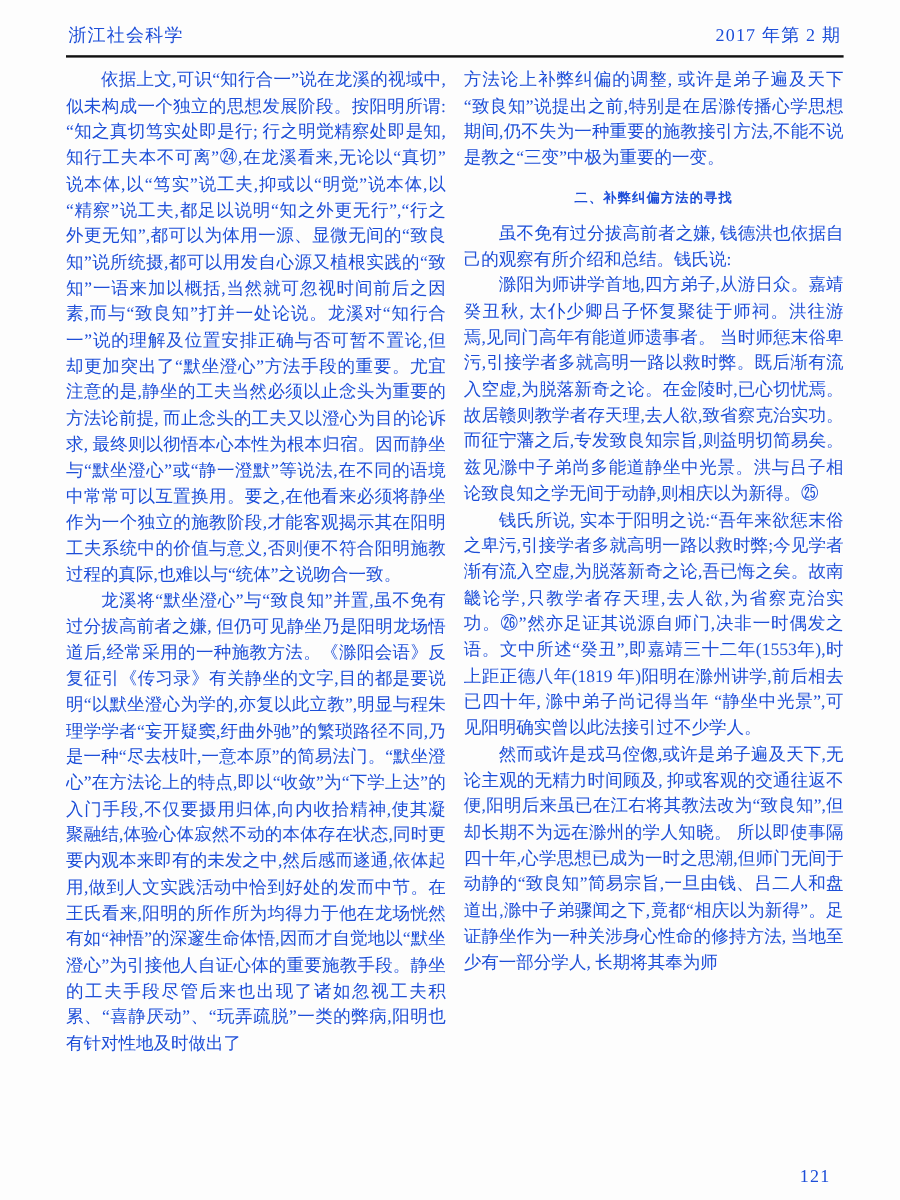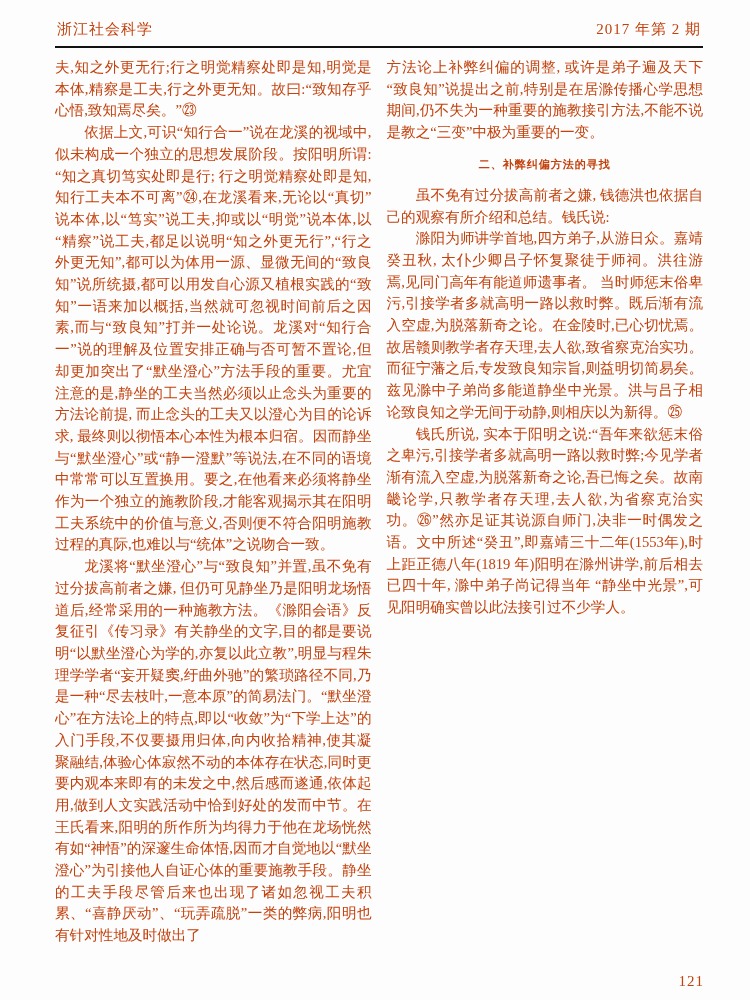--- a/index.html
+++ b/index.html
@@ -4,21 +4,21 @@
 <style>
   html,body{margin:0;padding:0;background:#e9e9e9;}
   .page{
     position:relative;
     width:750px;height:1000px;
     margin:0 auto;
     background:#fdfdfd;
     box-sizing:border-box;
     padding:16px 47px 0 55px;
     font-family:"Liberation Serif","DejaVu Serif",serif;
-    color:#c2410c;
+    color:#1d4ed8;
     overflow:hidden;
   }
   .page-header{
     display:flex;justify-content:space-between;align-items:flex-end;
     font-size:15px;letter-spacing:1px;
     padding:4px 2px 7px 2px;
     border-bottom:2.5px solid #111;
   }
   .columns{
     display:flex;gap:15px;
@@ -45,52 +45,52 @@
   .quote-block.first-indent{text-indent:2em;}
   .section-heading{
     margin:13px 0 13px 0;
     text-align:center;
     font-size:11px;
     font-weight:bold;
     letter-spacing:1px;
   }
   .page-number{
     position:absolute;
-    right:46px;bottom:10px;
+    right:58px;bottom:10px;
     font-size:15px;
     letter-spacing:1px;
   }
 </style>
 </head>
 <body>
 
 <div class="page">
 
   <div class="page-header">
     <span>浙江社会科学</span>
     <span>2017 年第 2 期</span>
   </div>
 
   <div class="columns">
 
     <div class="col">
-      <p class="quote-block">夫,知之外更无行;行之明觉精察处即是知,明觉是本体,精察是工夫,行之外更无知。故曰:“致知存乎心悟,致知焉尽矣。”㉓</p>
       <p class="indent">依据上文,可识“知行合一”说在龙溪的视域中,似未构成一个独立的思想发展阶段。按阳明所谓:“知之真切笃实处即是行; 行之明觉精察处即是知,知行工夫本不可离”㉔,在龙溪看来,无论以“真切”说本体,以“笃实”说工夫,抑或以“明觉”说本体,以“精察”说工夫,都足以说明“知之外更无行”,“行之外更无知”,都可以为体用一源、显微无间的“致良知”说所统摄,都可以用发自心源又植根实践的“致知”一语来加以概括,当然就可忽视时间前后之因素,而与“致良知”打并一处论说。龙溪对“知行合一”说的理解及位置安排正确与否可暂不置论,但却更加突出了“默坐澄心”方法手段的重要。尤宜注意的是,静坐的工夫当然必须以止念头为重要的方法论前提, 而止念头的工夫又以澄心为目的论诉求, 最终则以彻悟本心本性为根本归宿。因而静坐与“默坐澄心”或“静一澄默”等说法,在不同的语境中常常可以互置换用。要之,在他看来必须将静坐作为一个独立的施教阶段,才能客观揭示其在阳明工夫系统中的价值与意义,否则便不符合阳明施教过程的真际,也难以与“统体”之说吻合一致。</p>
       <p class="indent">龙溪将“默坐澄心”与“致良知”并置,虽不免有过分拔高前者之嫌, 但仍可见静坐乃是阳明龙场悟道后,经常采用的一种施教方法。《滁阳会语》反复征引《传习录》有关静坐的文字,目的都是要说明“以默坐澄心为学的,亦复以此立教”,明显与程朱理学学者“妄开疑窦,纡曲外驰”的繁琐路径不同,乃是一种“尽去枝叶,一意本原”的简易法门。“默坐澄心”在方法论上的特点,即以“收敛”为“下学上达”的入门手段,不仅要摄用归体,向内收拾精神,使其凝聚融结,体验心体寂然不动的本体存在状态,同时更要内观本来即有的未发之中,然后感而遂通,依体起用,做到人文实践活动中恰到好处的发而中节。在王氏看来,阳明的所作所为均得力于他在龙场恍然有如“神悟”的深邃生命体悟,因而才自觉地以“默坐澄心”为引接他人自证心体的重要施教手段。静坐的工夫手段尽管后来也出现了诸如忽视工夫积累、“喜静厌动”、“玩弄疏脱”一类的弊病,阳明也有针对性地及时做出了</p>
     </div>
 
     <div class="col">
       <p class="no-indent">方法论上补弊纠偏的调整, 或许是弟子遍及天下“致良知”说提出之前,特别是在居滁传播心学思想期间,仍不失为一种重要的施教接引方法,不能不说是教之“三变”中极为重要的一变。</p>
 
       <h2 class="section-heading">二、补弊纠偏方法的寻找</h2>
 
       <p class="indent">虽不免有过分拔高前者之嫌, 钱德洪也依据自己的观察有所介绍和总结。钱氏说:</p>
 
       <p class="quote-block first-indent">滁阳为师讲学首地,四方弟子,从游日众。嘉靖癸丑秋, 太仆少卿吕子怀复聚徒于师祠。洪往游焉,见同门高年有能道师遗事者。 当时师惩末俗卑污,引接学者多就高明一路以救时弊。既后渐有流入空虚,为脱落新奇之论。在金陵时,已心切忧焉。故居赣则教学者存天理,去人欲,致省察克治实功。而征宁藩之后,专发致良知宗旨,则益明切简易矣。 兹见滁中子弟尚多能道静坐中光景。洪与吕子相论致良知之学无间于动静,则相庆以为新得。㉕</p>
 
       <p class="indent">钱氏所说, 实本于阳明之说:“吾年来欲惩末俗之卑污,引接学者多就高明一路以救时弊;今见学者渐有流入空虚,为脱落新奇之论,吾已悔之矣。故南畿论学,只教学者存天理,去人欲,为省察克治实功。㉖”然亦足证其说源自师门,决非一时偶发之语。文中所述“癸丑”,即嘉靖三十二年(1553年),时上距正德八年(1819 年)阳明在滁州讲学,前后相去已四十年, 滁中弟子尚记得当年 “静坐中光景”,可见阳明确实曾以此法接引过不少学人。</p>
+      <p class="indent">然而或许是戎马倥偬,或许是弟子遍及天下,无论主观的无精力时间顾及, 抑或客观的交通往返不便,阳明后来虽已在江右将其教法改为“致良知”,但却长期不为远在滁州的学人知晓。 所以即使事隔四十年,心学思想已成为一时之思潮,但师门无间于动静的“致良知”简易宗旨,一旦由钱、吕二人和盘道出,滁中子弟骤闻之下,竟都“相庆以为新得”。足证静坐作为一种关涉身心性命的修持方法, 当地至少有一部分学人, 长期将其奉为师</p>
     </div>
 
   </div>
 
   <div class="page-number">121</div>
 
 </div>
 
 </body></html>

